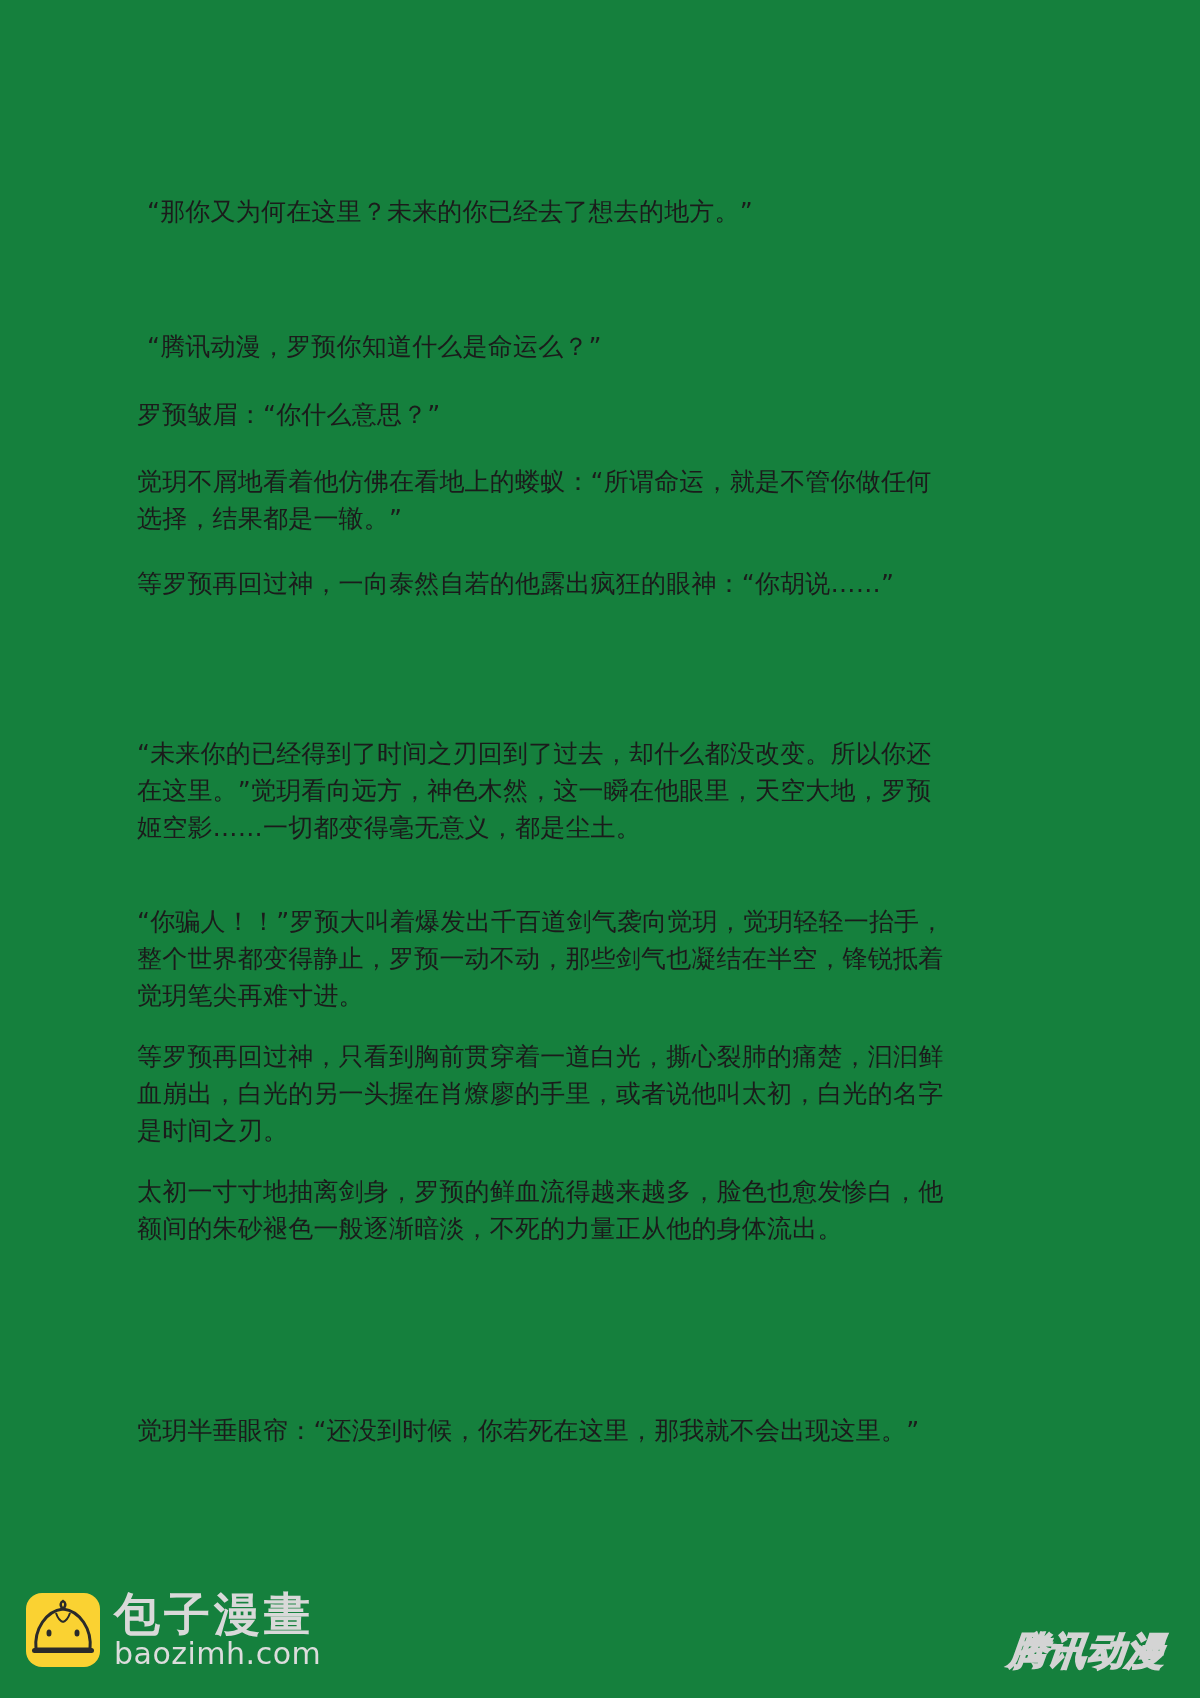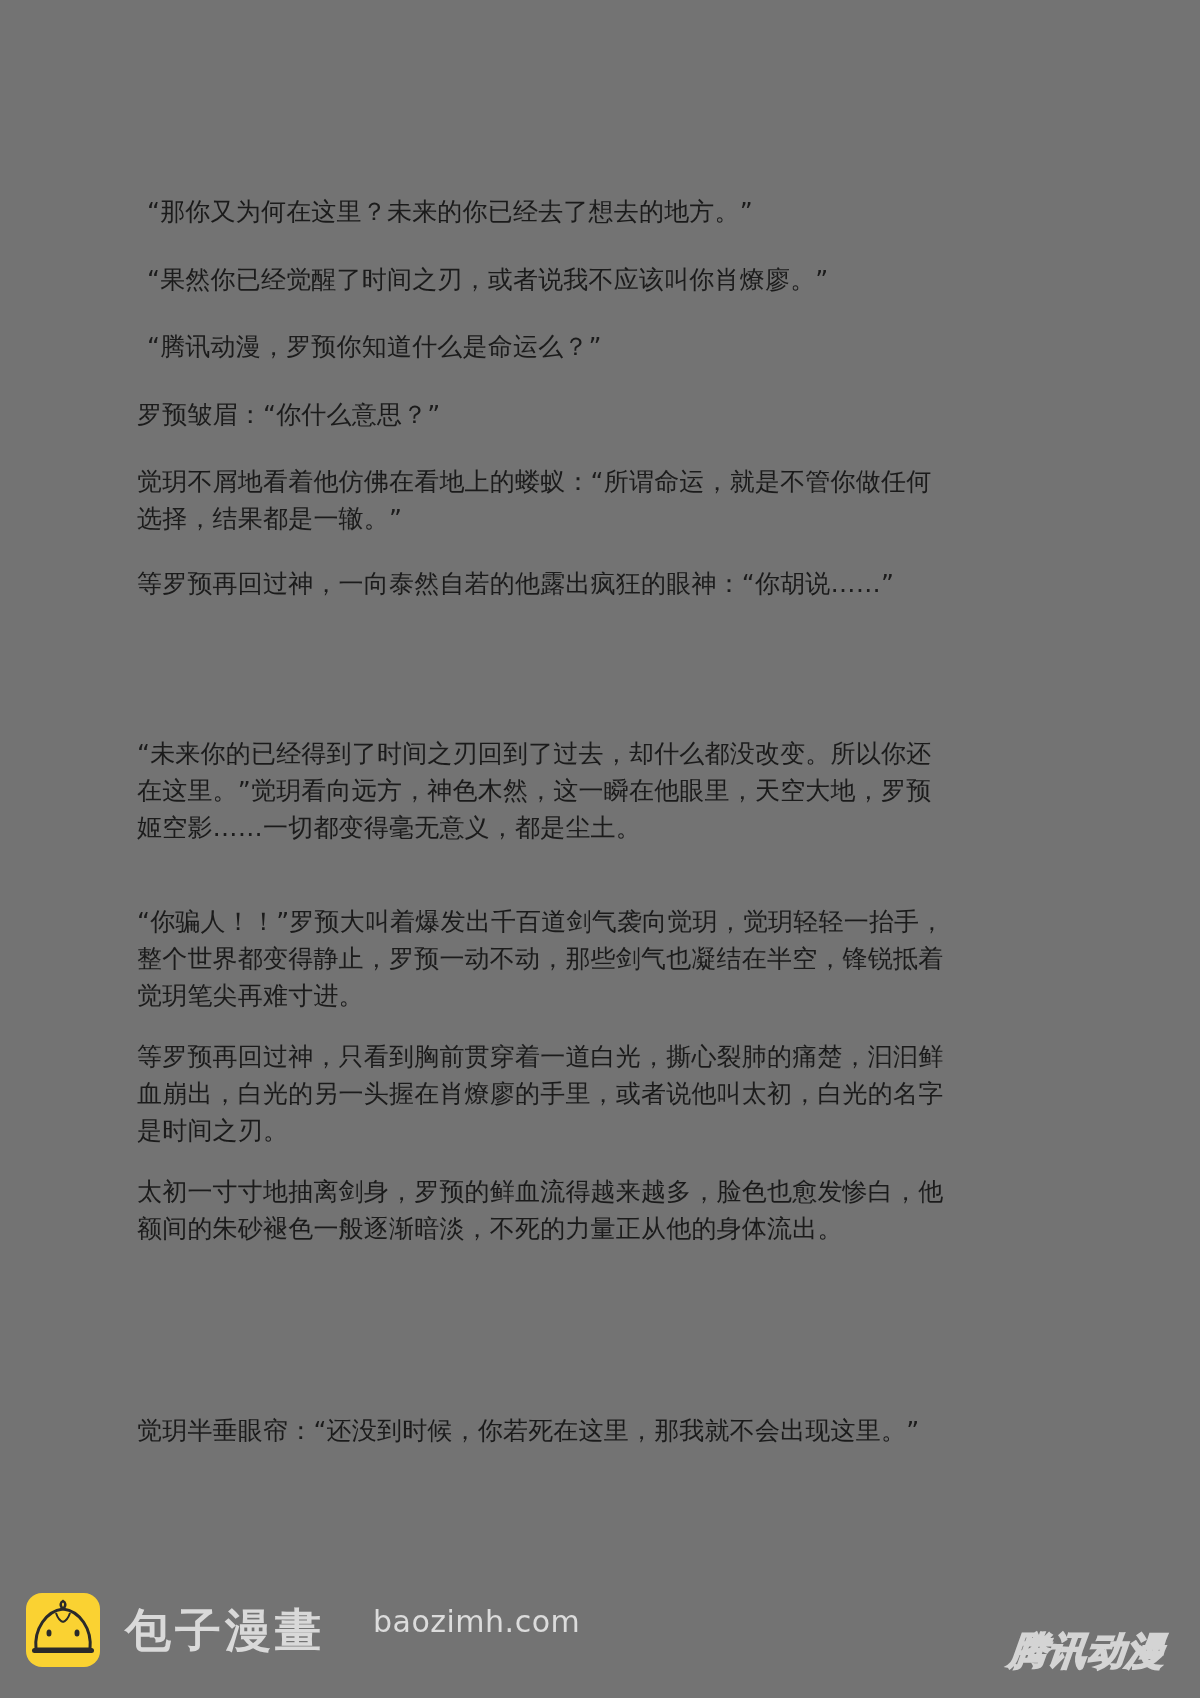--- a/index.html
+++ b/index.html
@@ -12,21 +12,21 @@
       height: 1698px;
       position: relative;
       overflow: hidden;
       font-family: "DejaVu Sans", "Liberation Sans", sans-serif;
       color: #1a1a1a;
     }
     .page {
       position: absolute;
       left: 0; top: 0;
       width: 1200px; height: 1698px;
-      background: #737373;
+      background: #15803d;
     }
     .para {
       position: absolute;
       left: 147px;
       width: 920px;
       font-size: 25px;
       line-height: 37px;
       letter-spacing: 0.2px;
       margin: 0;
       color: #1b1b1b;
@@ -44,25 +44,24 @@
     }
     .bun-logo {
       width: 74px; height: 74px;
       background: #fad232;
       border-radius: 16px;
       position: relative;
       flex: none;
     }
     .bun-logo svg { position: absolute; left: 0; top: 0; }
     .wm-text {
-      margin-left: 25px;
+      margin-left: 14px;
       display: flex;
-      flex-direction: row;
+      flex-direction: column;
       justify-content: center;
-      gap: 48px;
     }
     .wm-cn {
       font-size: 46px;
       line-height: 48px;
       color: #d9d9d9;
       letter-spacing: 4px;
       font-weight: bold;
     }
     .wm-url {
       font-size: 30px;
@@ -91,21 +90,20 @@
       -webkit-text-stroke: 2px #d4d4d4;
       transform: skewX(-6deg);
     }
   </style>
 </head>
 <body>
 
 <div class="page">
 
   <p class="para" style="top:193px">“那你又为何在这里？未来的你已经去了想去的地方。”</p>
-  <p class="para" style="top:261px">“果然你已经觉醒了时间之刃，或者说我不应该叫你肖燎廖。”</p>
   <p class="para" style="top:328px">“腾讯动漫，罗预你知道什么是命运么？”</p>
   <p class="para" style="top:396px; left:137px">罗预皱眉：“你什么意思？”</p>
   <p class="para" style="top:463px; left:137px">觉玥不屑地看着他仿佛在看地上的蝼蚁：“所谓命运，就是不管你做任何
 选择，结果都是一辙。”</p>
   <p class="para" style="top:565px; left:137px">等罗预再回过神，一向泰然自若的他露出疯狂的眼神：“你胡说……”</p>
   <p class="para" style="top:735px; left:137px">“未来你的已经得到了时间之刃回到了过去，却什么都没改变。所以你还
 在这里。”觉玥看向远方，神色木然，这一瞬在他眼里，天空大地，罗预
 姬空影……一切都变得毫无意义，都是尘土。</p>
   <p class="para" style="top:903px; left:137px">“你骗人！！”罗预大叫着爆发出千百道剑气袭向觉玥，觉玥轻轻一抬手，
 整个世界都变得静止，罗预一动不动，那些剑气也凝结在半空，锋锐抵着

